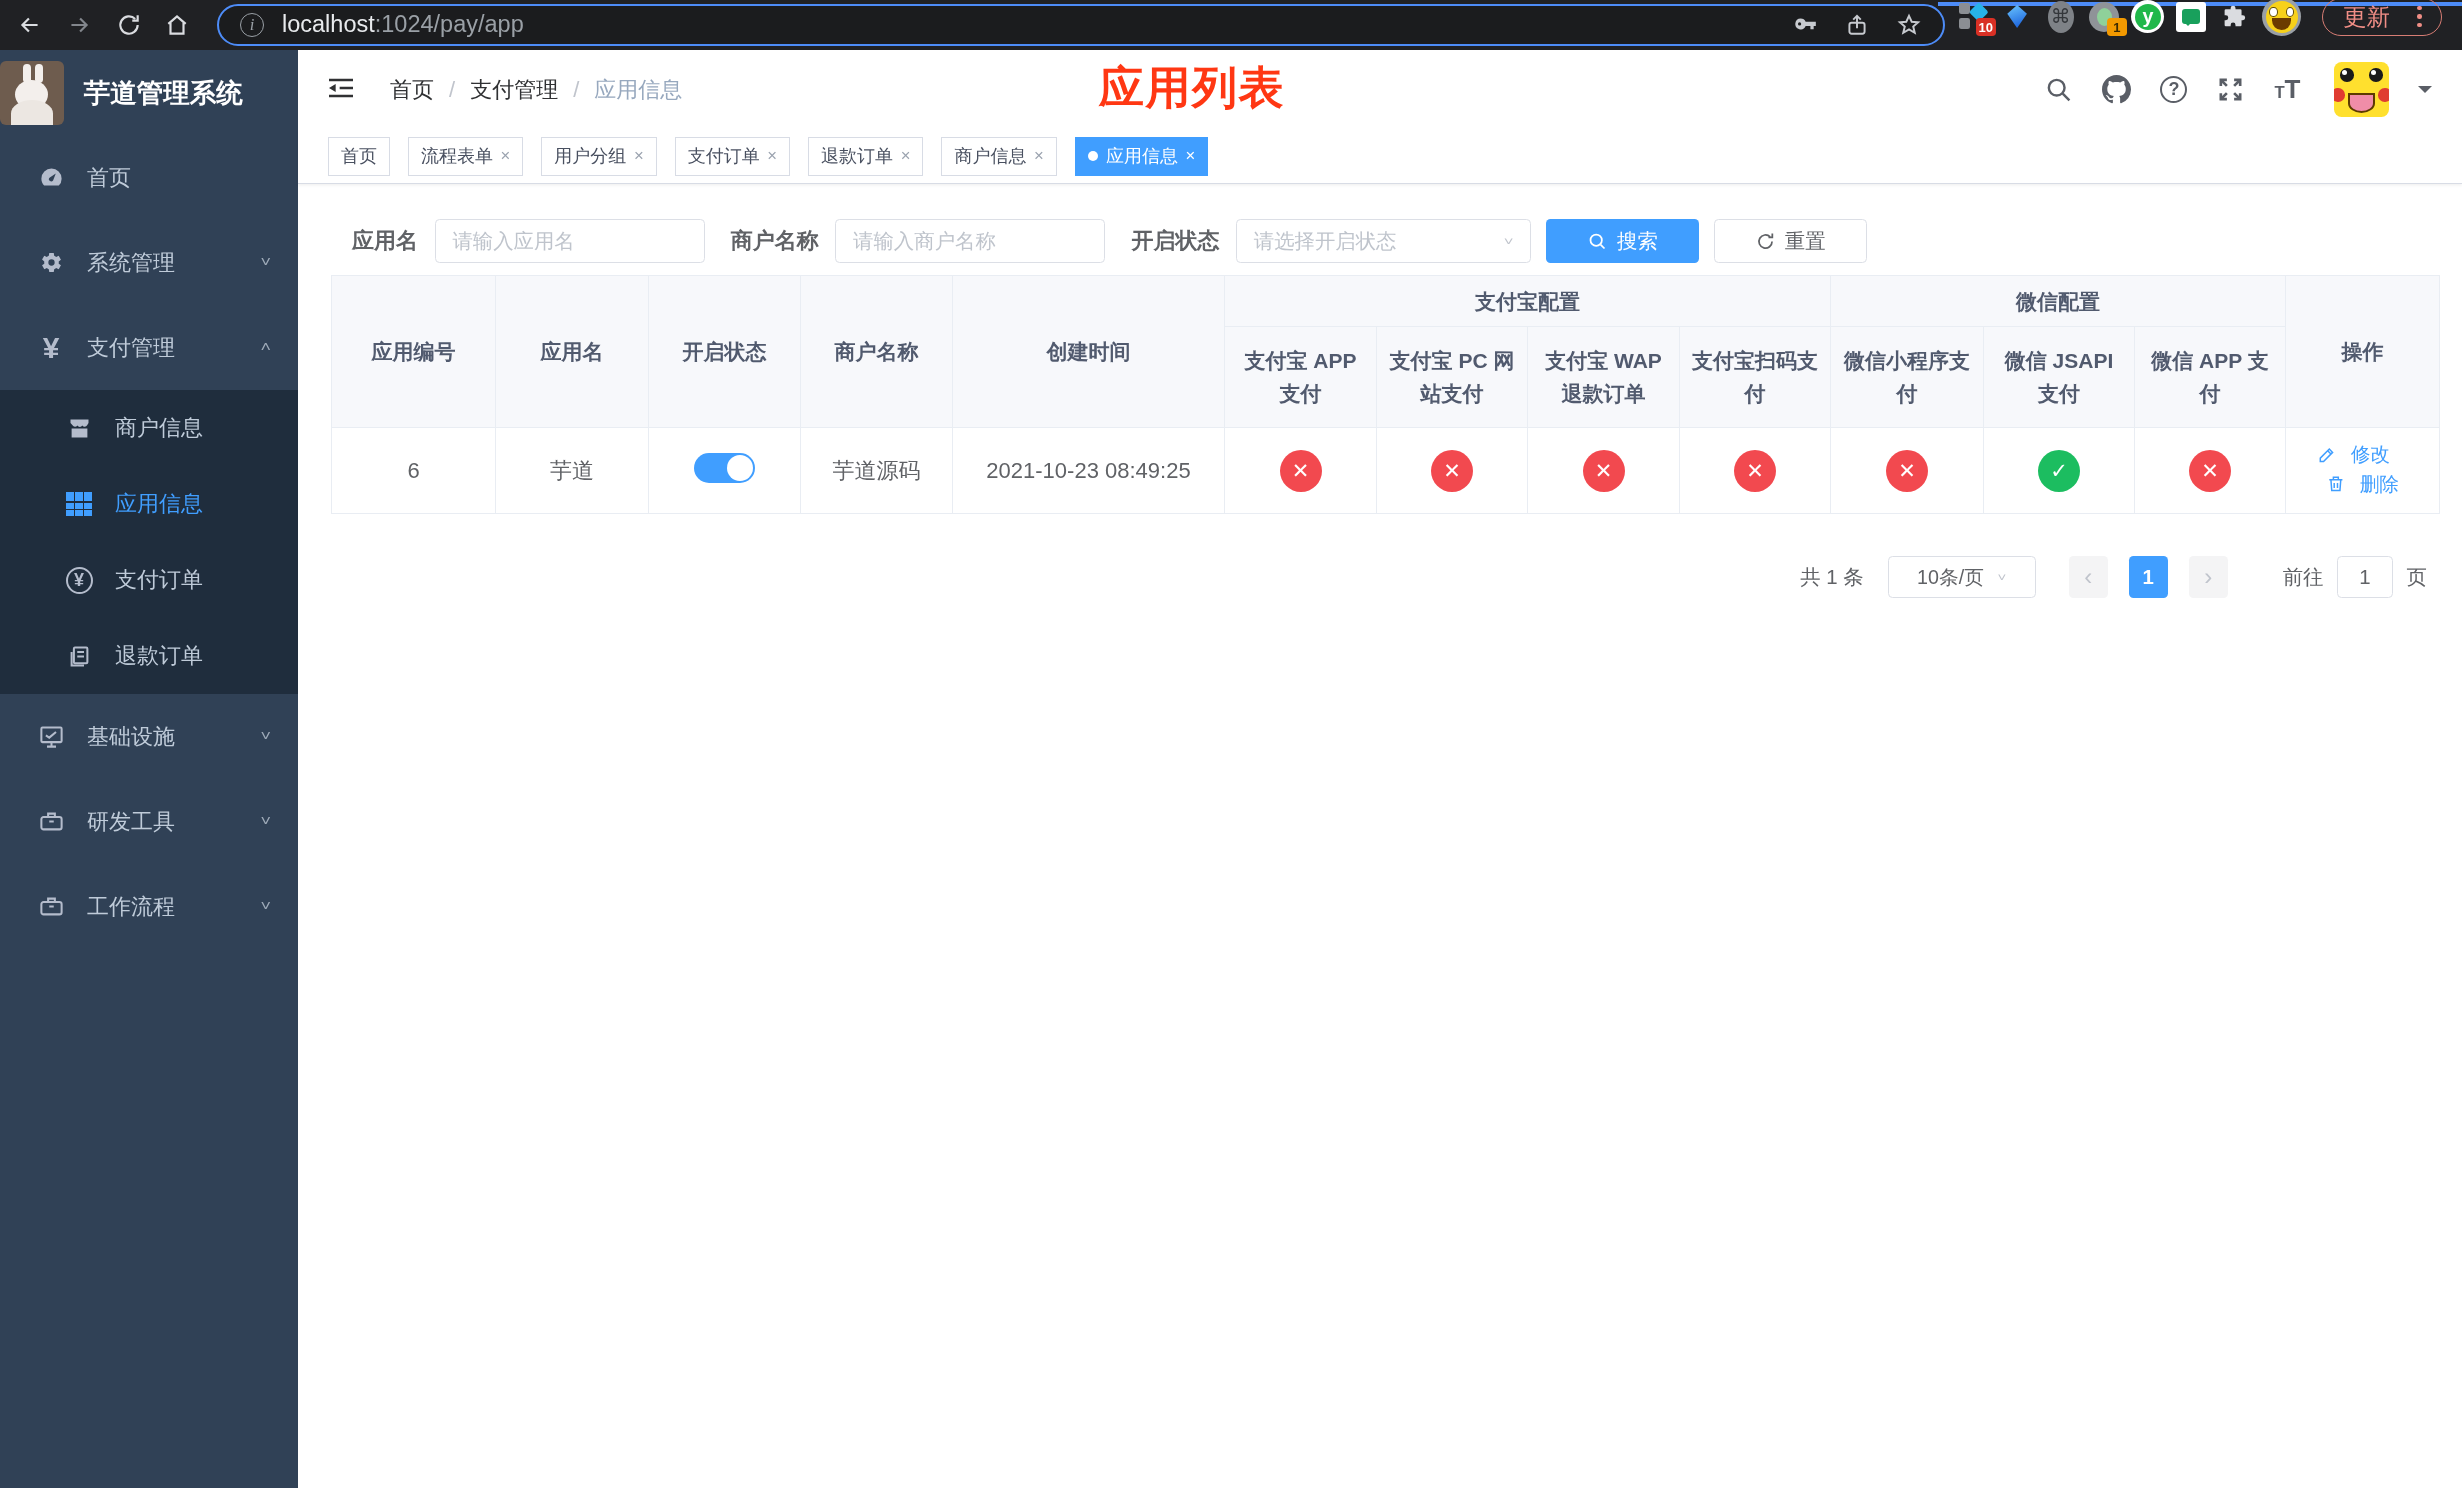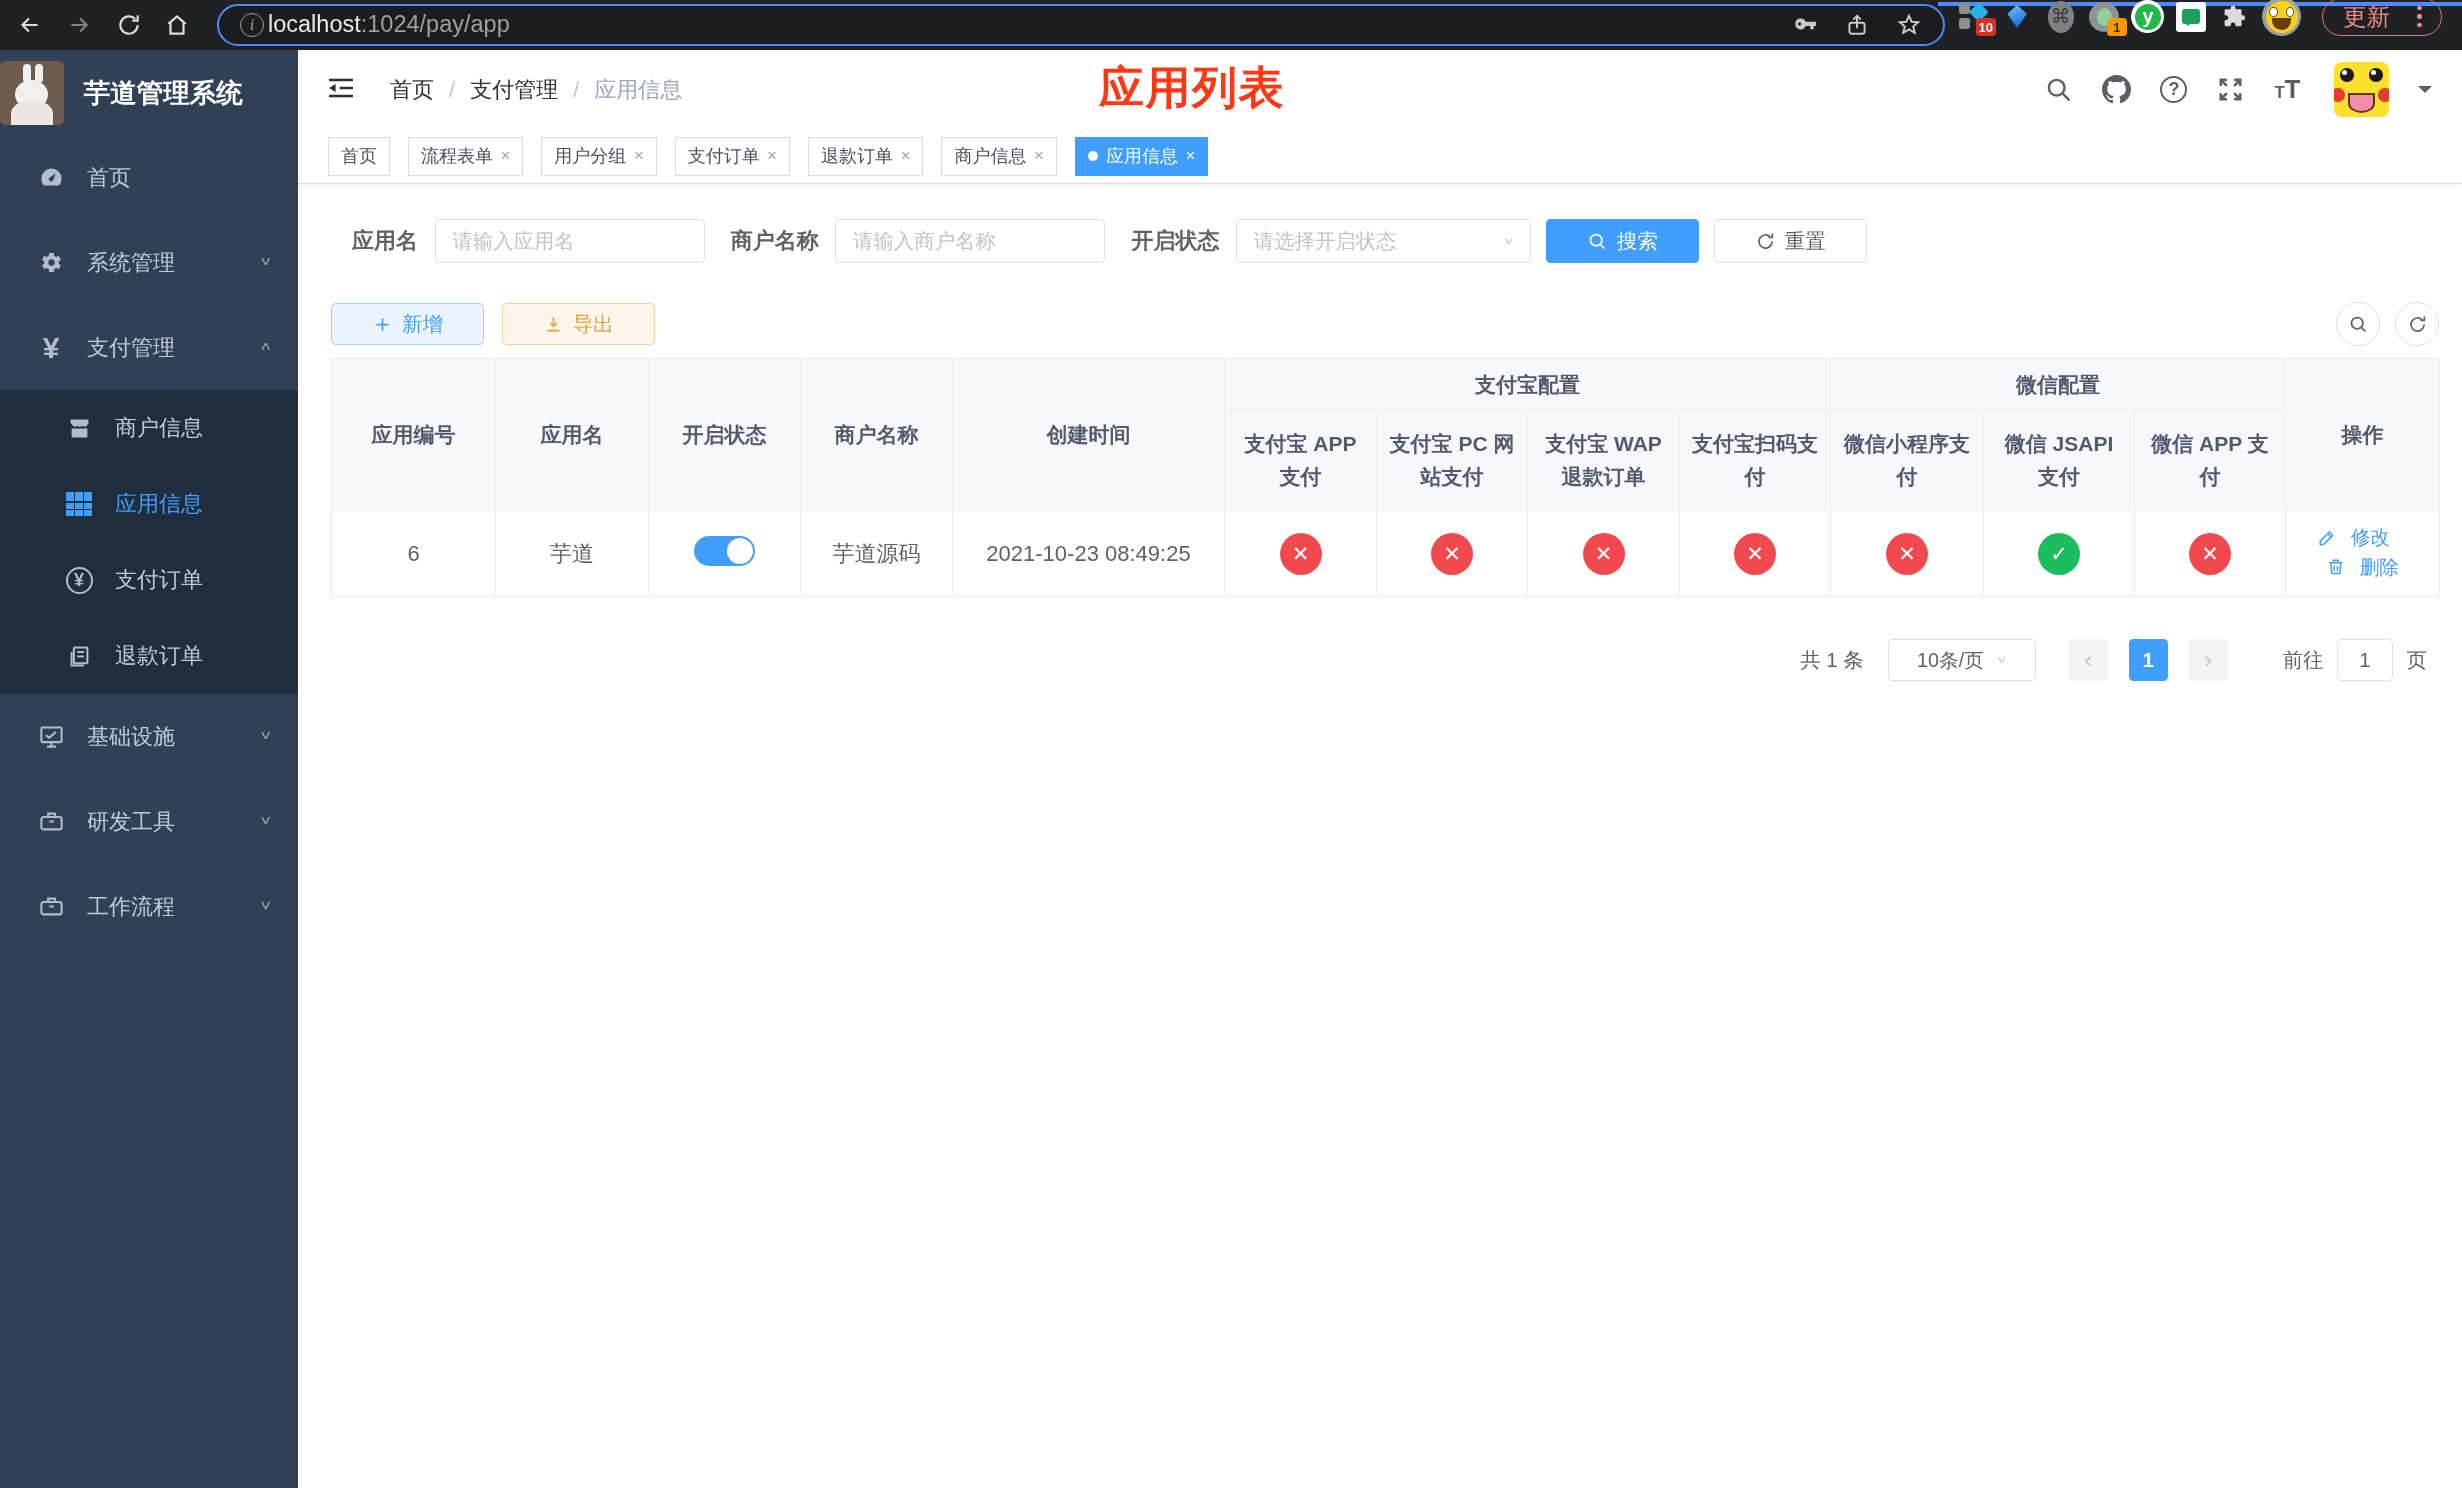--- a/index.html
+++ b/index.html
@@ -9,21 +9,21 @@
   
   .browser { position:absolute; top:0; left:0; width:2462px; height:50px; background:#202124; }
   .nav-btn { position:absolute; top:0; height:50px; width:42px; display:flex; align-items:center; justify-content:center; color:#dadce0; }
   .nav-btn svg { width:26px; height:26px; }
   .nav-btn.dim { color:#82868c; }
   .topline { position:absolute; top:2.3px; left:1938px; width:524px; height:3.8px; background:#4d8cf8; }
   .urlbar { position:absolute; left:217px; top:3.8px; width:1728px; height:42px; background:#1b1c1e;
     border:2.3px solid #4d8cf8; border-radius:21px; display:flex; align-items:center; padding:0 21px; }
   .info-ic { width:24px; height:24px; border:1.5px solid #9aa0a6; border-radius:50%; color:#9aa0a6;
     font-size:16.7px; display:flex; align-items:center; justify-content:center; font-family:"Liberation Serif",serif; font-style:italic; }
-  .url-text { margin-left:4px; font-size:23.5px; }
+  .url-text { margin-left:18px; font-size:23.5px; }
   .url-host { color:#e8eaed; }
   .url-rest { color:#9aa0a6; }
   .urlbar-right { margin-left:auto; display:flex; align-items:center; gap:26px; color:#c7cacf; }
   .urlbar-right svg { width:26px; height:26px; }
   .ext-strip { position:absolute; left:1957px; top:0; height:33px; display:flex; align-items:center; gap:10.6px; }
   .ext { position:relative; width:33px; height:33px; display:flex; align-items:center; justify-content:center; }
   .badge { position:absolute; bottom:-3px; right:-6px; min-width:19.7px; height:18px; border-radius:3.8px;
     font-size:13px; font-weight:bold; display:flex; align-items:center; justify-content:center; padding:0 3px; }
   .badge.red { background:#d93025; color:#fff; }
   .badge.orange { background:#f29900; color:#3c2a00; }
@@ -464,48 +464,20 @@
       <span class="gap20"></span>
       <span class="btn plain">
         <svg viewBox="0 0 24 24" fill="none" stroke="currentColor" stroke-width="2">
             <path d="M19.5 12a7.5 7.5 0 1 1-2.2-5.3"></path>
             <path d="M19.8 2.8v4.4h-4.4"></path>
           </svg>
         <span>重置</span>
       </span>
     </div>
 
-    <div class="toolbar-row">
-      <span class="btn add">
-        <svg viewBox="0 0 24 24" fill="none" stroke="currentColor" stroke-width="2">
-            <path d="M12 5v14M5 12h14"></path>
-          </svg>
-        <span>新增</span>
-      </span>
-      <span class="btn export">
-        <svg viewBox="0 0 24 24" fill="none" stroke="currentColor" stroke-width="2">
-            <path d="M12 4v10M8 10l4 4 4-4M5 19h14"></path>
-          </svg>
-        <span>导出</span>
-      </span>
-      <span class="circle-btns">
-        <span class="cbtn">
-          <svg viewBox="0 0 24 24" fill="none" stroke="currentColor" stroke-width="2">
-              <circle cx="10.5" cy="10.5" r="6.5"></circle>
-              <path d="M15.5 15.5 20 20"></path>
-            </svg>
-        </span>
-        <span class="cbtn">
-          <svg viewBox="0 0 24 24" fill="none" stroke="currentColor" stroke-width="2">
-              <path d="M19.5 12a7.5 7.5 0 1 1-2.2-5.3"></path>
-              <path d="M19.8 2.8v4.4h-4.4"></path>
-            </svg>
-        </span>
-      </span>
-    </div>
 
     <table class="grid">
       <colgroup>
         <col style="width:164px">
           <col style="width:153px">
           <col style="width:152px">
           <col style="width:152px">
           <col style="width:272px">
         <col style="width:152px">
           <col style="width:151px">

